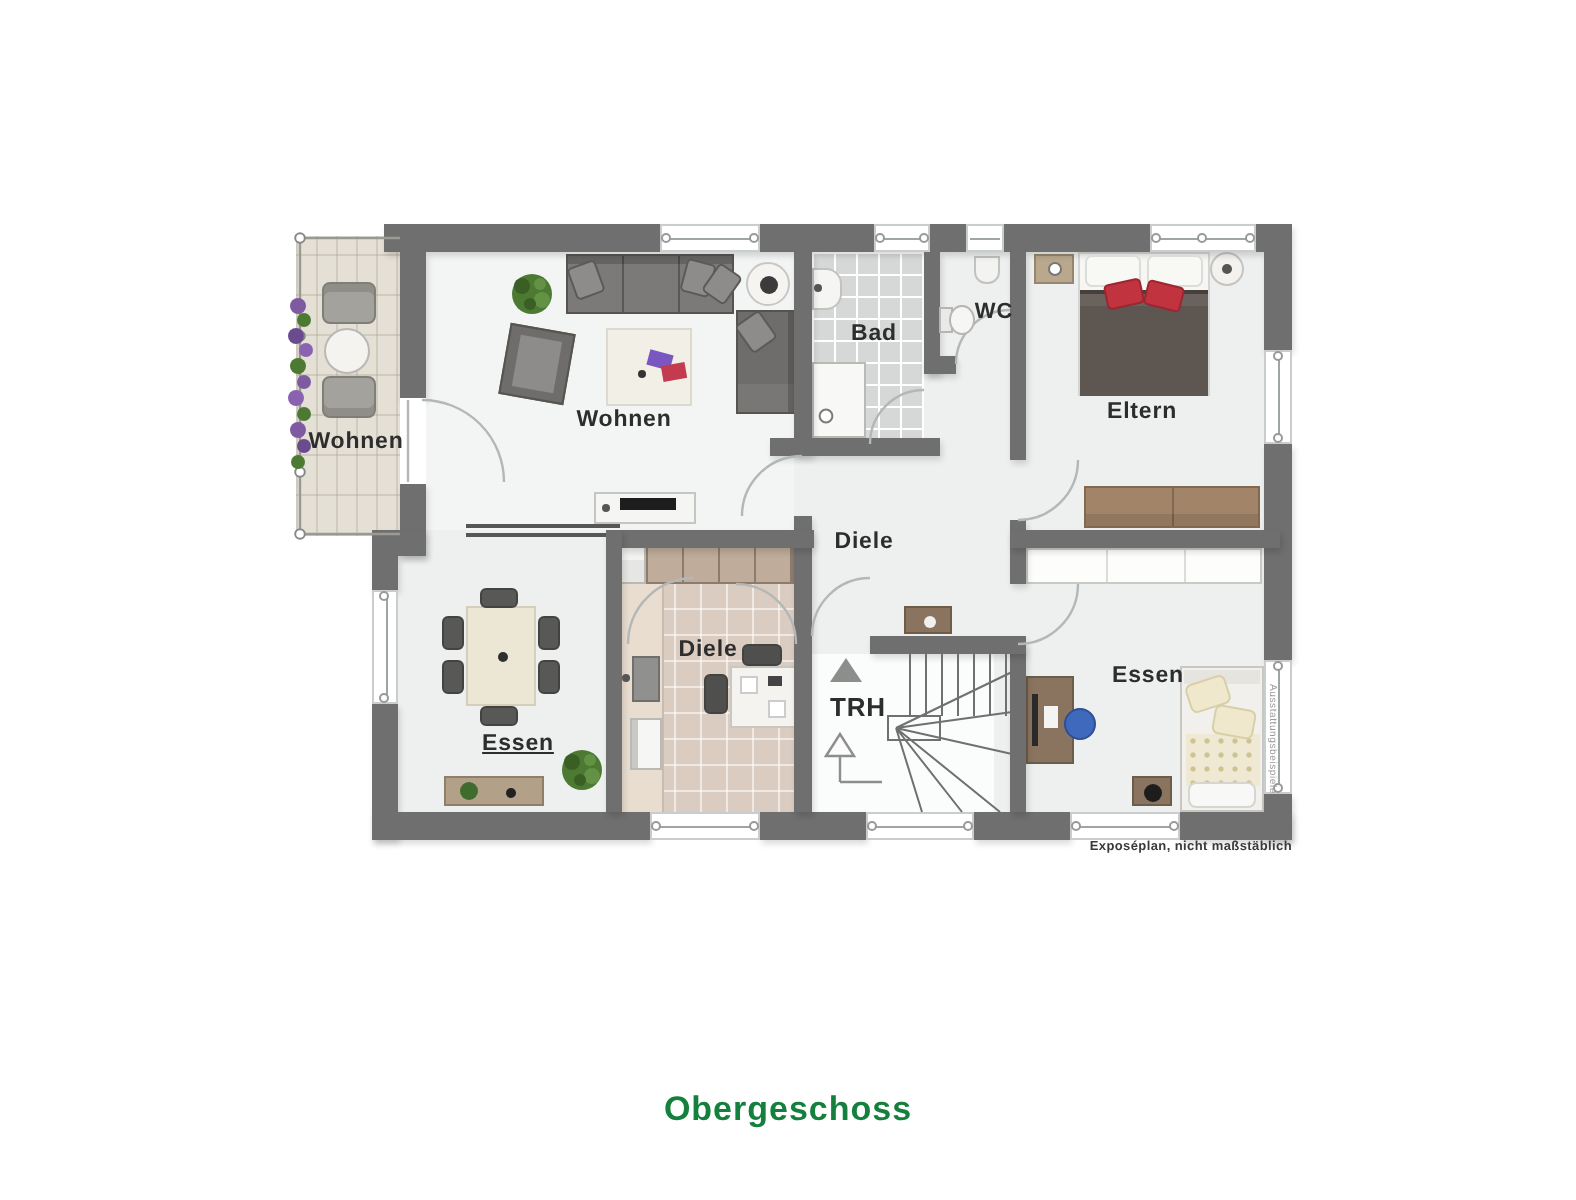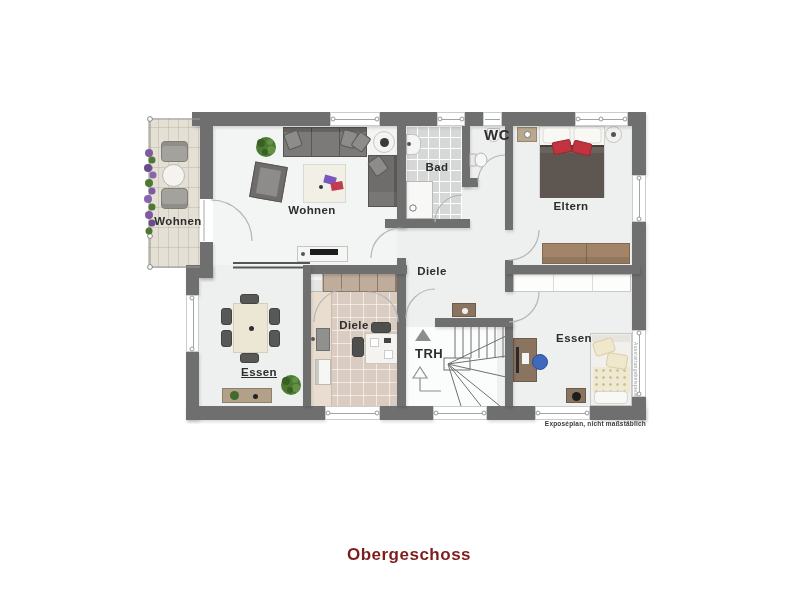--- a/index.html
+++ b/index.html
@@ -301,25 +301,25 @@
       <circle cx="538" cy="413" r="2"></circle>
         <circle cx="587" cy="413" r="2"></circle>
       <circle cx="192" cy="298" r="2"></circle>
         <circle cx="192" cy="349" r="2"></circle>
     </g>
   </svg>
 
   <div class="lbl" style="left:178px;top:215px;">Wohnen</div>
   <div class="lbl" style="left:312px;top:204px;">Wohnen</div>
   <div class="lbl" style="left:437px;top:161px;">Bad</div>
-  <div class="lbl" style="left:497px;top:126px;font-size:15px;">WC</div>
+  <div class="lbl" style="left:497px;top:150px;font-size:11px;">WC</div>
   <div class="lbl" style="left:571px;top:200px;">Eltern</div>
   <div class="lbl" style="left:432px;top:265px;">Diele</div>
   <div class="lbl" style="left:259px;top:366px;text-decoration:underline;">Essen</div>
   <div class="lbl" style="left:354px;top:319px;">Diele</div>
   <div class="lbl" style="left:429px;top:346px;font-size:13px;text-align:right;">TRH</div>
   <div class="lbl" style="left:574px;top:332px;">Essen</div>
 
   <div class="abs" style="right:142px;top:420px;z-index:50;font-size:6.5px;font-weight:700;color:#3a3a3a;letter-spacing:.2px;">Exposéplan, nicht maßstäblich</div>
   <div class="abs" style="left:633px;top:342px;z-index:50;font-size:5px;color:#9a9a9a;writing-mode:vertical-rl;letter-spacing:.3px;">Ausstattungsbeispiele</div>
 
-  <div class="abs" style="left:394px;top:545px;z-index:50;transform:translateX(-50%);font-size:17px;font-weight:700;color:#7f1d1d;letter-spacing:.5px;margin-left:15px;">Obergeschoss</div>
+  <div class="abs" style="left:394px;top:545px;z-index:50;transform:translateX(-50%);font-size:17px;font-weight:700;color:#15803d;letter-spacing:.5px;">Obergeschoss</div>
 </div>
 
 </body></html>

